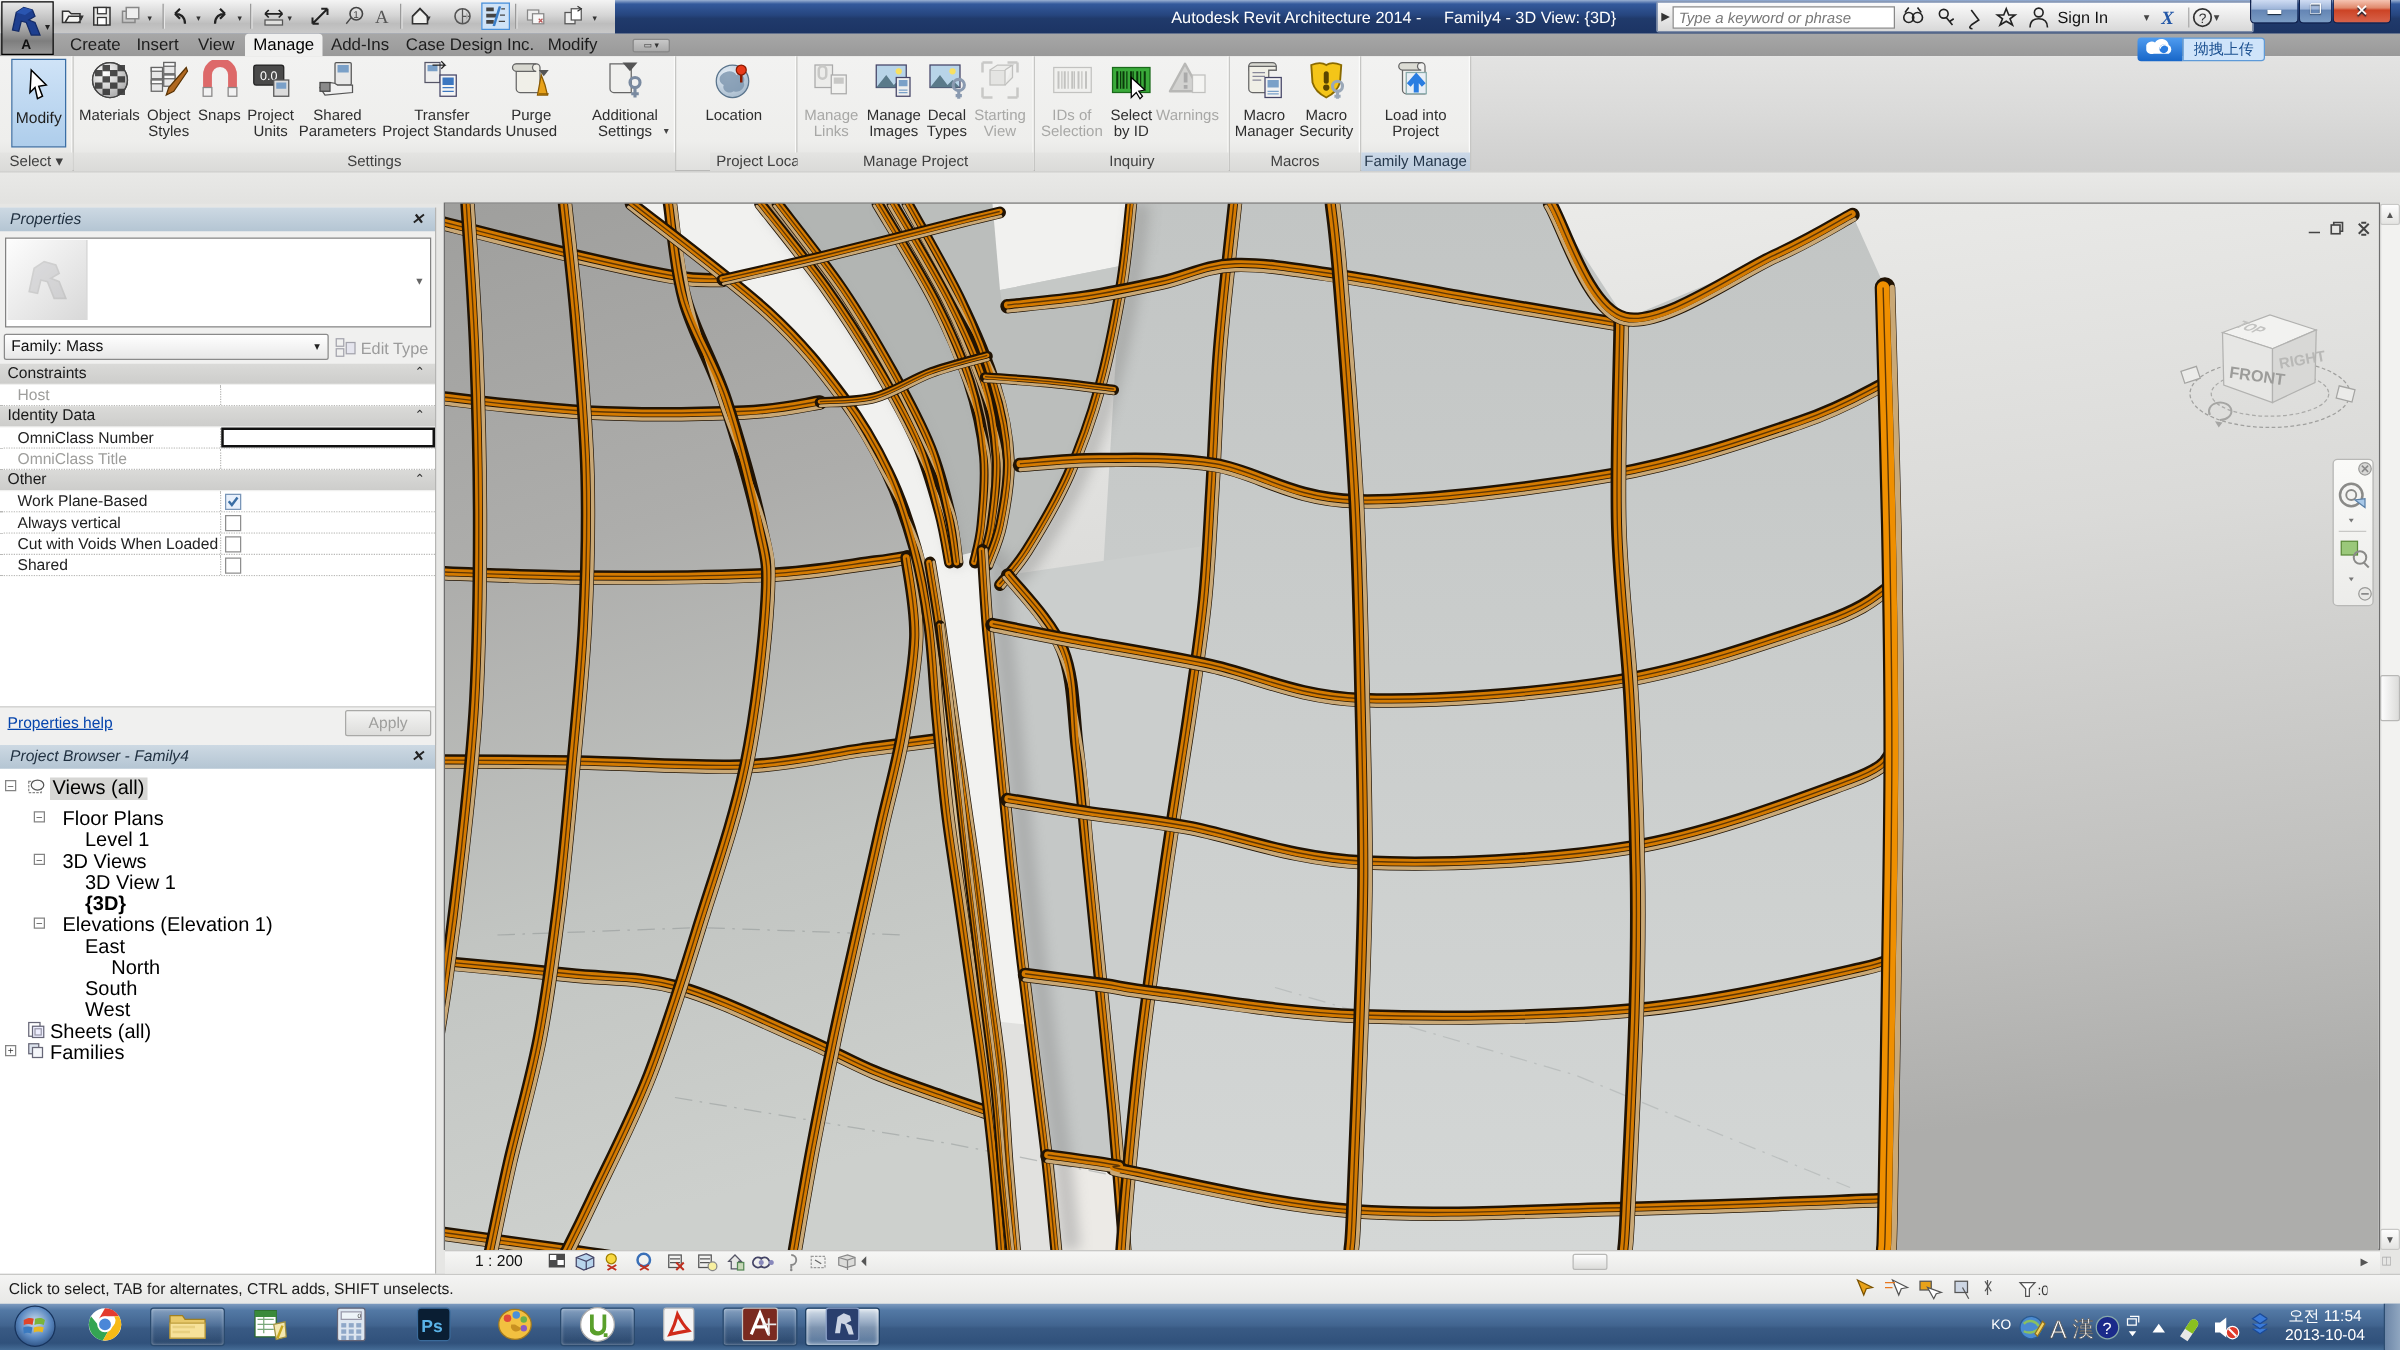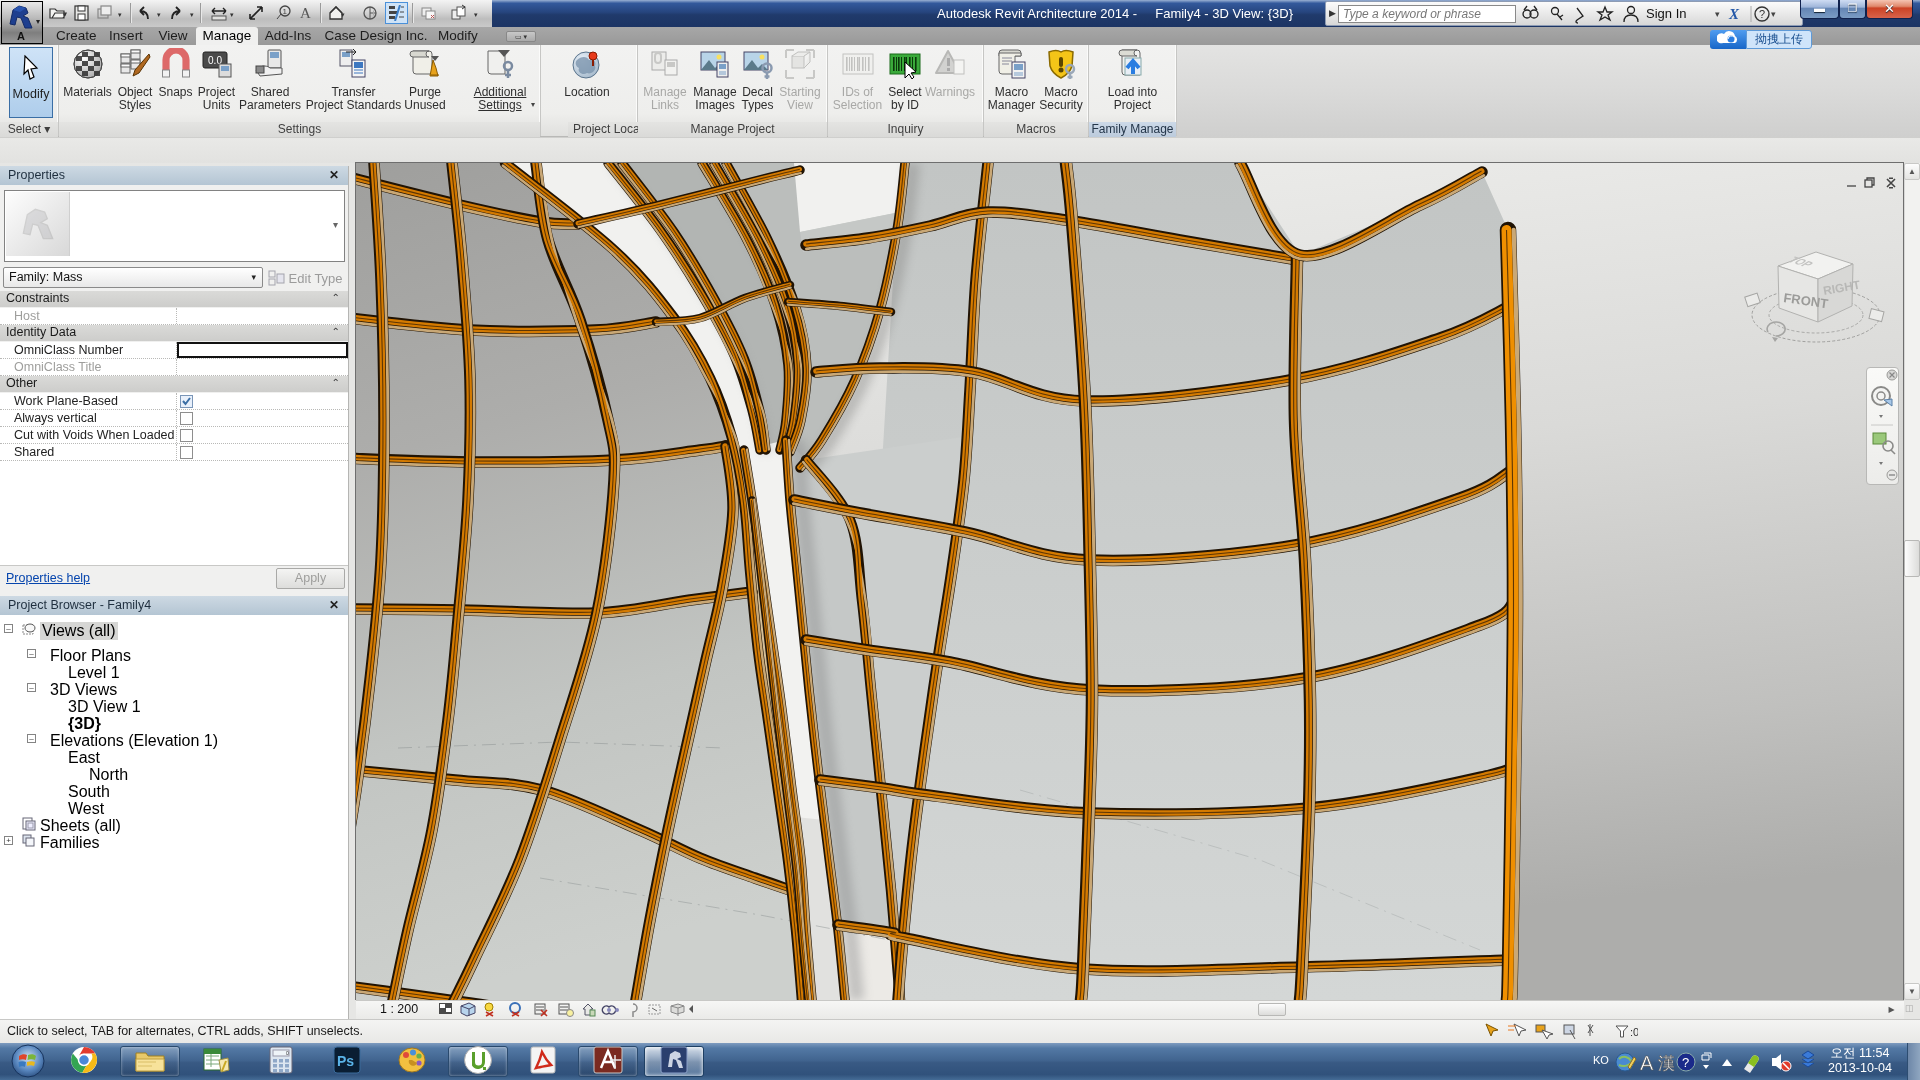--- a/index.html
+++ b/index.html
@@ -39,21 +39,21 @@
 .rbtn.gray { color:#a8a8a6; }
 #ribbon-end { position:absolute; left:1176px; top:45px; width:744px; height:92px; background:linear-gradient(180deg,#e3e3e2 0%,#dadad9 50%,#cfcfce 100%); }
 
 #modbtn { position:absolute; left:9px; top:47px; width:44px; height:71px; background:linear-gradient(180deg,#cfe3f7,#aecdeb); border:1px solid #3a6ea5; text-align:center; font-size:12.5px; color:#1e1e1e; }
 
 #upl { position:absolute; left:1710px; top:30px; height:19px; z-index:50; }
 #upl .cl { position:absolute; left:0; top:0; width:36px; height:19px; background:linear-gradient(180deg,#4f9cf0,#1766c8); border-radius:3px 0 0 3px; color:#fff; text-align:center; font-size:12px; line-height:19px;}
 #upl .tx { position:absolute; left:36px; top:0; width:66px; height:19px; background:#cfe4fa; border:1px solid #5e9ad8; color:#1a4f8f; font-size:12px; line-height:17px; text-align:center; border-radius:0 3px 3px 0;}
 
 #props { position:absolute; left:0; top:166px; width:349px; height:430px; background:#f0f0ef; border-right:1px solid #b5b5b3; }
-.ptitle { height:19px; background:linear-gradient(180deg,#cdd9e3,#b4c5d3); color:#1f2f3f; font-size:12.5px; padding:2px 0 0 8px; position:relative; }
+.ptitle { height:19px; background:linear-gradient(180deg,#cdd9e3,#b4c5d3); color:#1f2f3f; font-size:12.5px; padding:2px 0 0 8px; position:relative;font-style:italic; }
 .ptitle .x { position:absolute; right:9px; top:2px; color:#222; font-size:12px; font-weight:bold; }
 #prev { position:absolute; left:4px; top:24px; width:341px; height:72px; background:#fff; border:1px solid #828282; }
 #prevthumb { position:absolute; left:1px; top:1px; width:64px; height:64px; background:linear-gradient(135deg,#fdfdfd,#d8d8d8); border-right:1px solid #cfcfcf; }
 #famsel { position:absolute; left:3px; top:101px; width:260px; height:21px; background:linear-gradient(180deg,#fff,#e8e8e8); border:1px solid #8a8a8a; border-radius:2px; font-size:12.5px; padding:2px 0 0 5px; color:#111; }
 #edittype { position:absolute; left:268px; top:101px; width:80px; white-space:nowrap; height:21px; color:#9b9b9b; font-size:13px; padding-top:3px; }
 .prow { position:absolute; left:0; width:348px; height:17px; font-size:12.5px; color:#222; border-bottom:1px dotted #b9b9b7; background:#fff; }
 .prow .lbl { position:absolute; left:14px; top:1px; }
 .prow .val { position:absolute; left:176px; top:0; width:172px; height:16px; border-left:1px dotted #b9b9b7; }
 .phdr { position:absolute; left:0; width:348px; height:16px; background:linear-gradient(180deg,#dadad8,#cdcdcb); font-size:12.5px; color:#1a1a1a; padding-left:6px; }
 .phdr .chev { position:absolute; right:8px; top:1px; font-size:10px; color:#333; }
@@ -270,21 +270,21 @@
         <rect x="16" y="14" width="9" height="6" fill="#3d77c0"></rect>
         <path d="M16 22 h9 M16 25 h9" stroke="#3d77c0"></path>
       </svg></span>Transfer<br>Project Standards</div>
 <div class="rbtn" style="left:397px;top:48px;width:56px;"><span class="ric"><svg width="32" height="32" viewBox="0 0 32 32" style="">
         <path d="M4 3 h16 a3 3 0 0 1 3 3 v20 h-16 a3 3 0 0 1 -3 -3 Z" fill="#f0efe8" stroke="#666"></path>
         <path d="M4 3 a3 3 0 0 0 0 6 h16 a3 3 0 0 1 0 -6 Z" fill="#d8d8d0" stroke="#666"></path>
         <path d="M22 8 L30 8 L26 13 Z" fill="#555"></path>
         <path d="M24 12 L27 20 L29 28 L21 28 Z" fill="#e8a21a" stroke="#8a5a00"></path>
         <path d="M22 27 h8" stroke="#8a5a00"></path>
       </svg></span>Purge<br>Unused</div>
-<div class="rbtn" style="left:458px;top:48px;width:84px;text-decoration:underline;"><span class="ric"><svg width="32" height="32" viewBox="0 0 32 32" style="">
+<div class="rbtn" style="left:458px;top:48px;width:84px;"><span class="ric"><svg width="32" height="32" viewBox="0 0 32 32" style="">
         <path d="M4 3 h14 a3 3 0 0 1 3 3 v20 h-14 a3 3 0 0 1 -3 -3 Z" fill="#f0f0ee" stroke="#666"></path>
         <path d="M14 2 L26 2 L20 9 Z" fill="#555"></path>
         <circle cx="24" cy="18" r="4" fill="none" stroke="#7a8aa0" stroke-width="2.5"></circle>
         <path d="M24 21 L24 30 M21 27 L27 27" stroke="#7a8aa0" stroke-width="2.5" fill="none"></path>
       </svg></span>Additional<br>Settings</div>
 <div class="rbtn" style="left:552px;top:48px;width:70px;"><span class="ric"><svg width="32" height="32" viewBox="0 0 32 32" style="">
         <defs>
           <radialGradient id="lg2" cx="0.35" cy="0.3" r="0.9">
             <stop offset="0" stop-color="#e8f0f8"></stop>
             <stop offset="1" stop-color="#9ab0c4"></stop>

